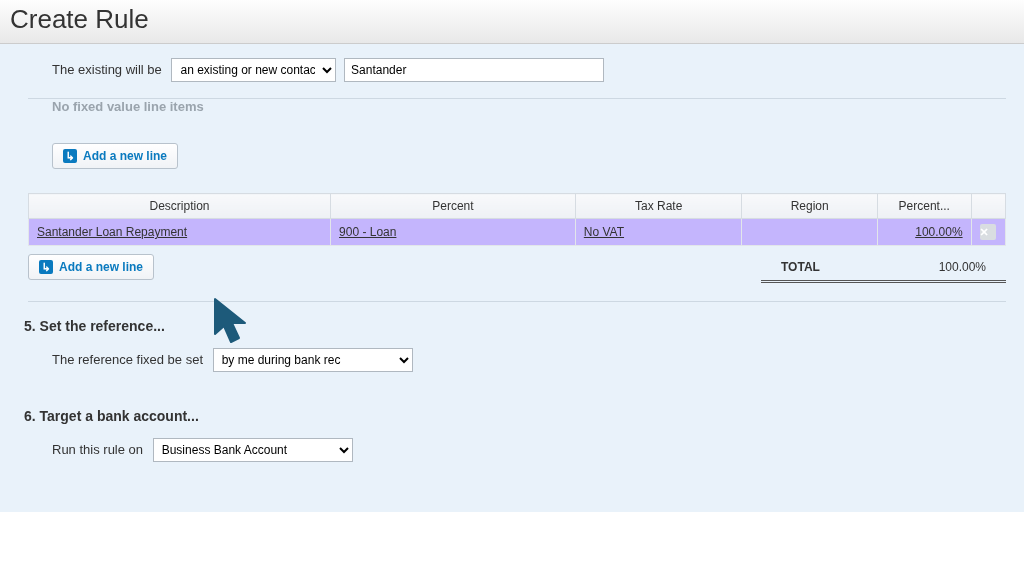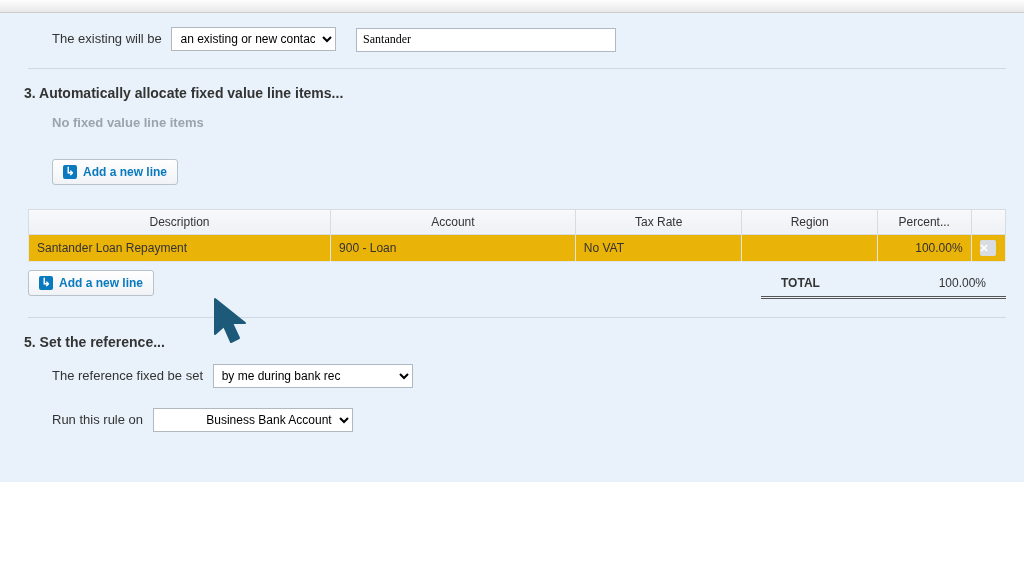--- a/index.html
+++ b/index.html
@@ -106,21 +106,22 @@
       color: #333;
       background: linear-gradient(#f8f9fb, #eef1f5);
       border: 1px solid #d6dce2;
       padding: 5px 8px;
       font-size: 12px;
     }
     table.alloc td {
       border: 1px solid #e2e6ea;
       padding: 5px 8px;
       font-size: 12px;
-      background: #eab308;
+      background: #c4b5fd;
+      text-decoration: underline;
     }
     .col-desc { width: 290px; }
     .col-account { width: 235px; }
     .col-tax { width: 160px; }
     .col-region { width: 130px; }
     .col-percent { width: 90px; text-align: right; }
     .col-del { width: 26px; text-align: center; }
     .delete-cell {
       color: #bbb;
       background: #f5f6f8;
@@ -146,50 +147,50 @@
     .cursor {
       position: absolute;
       pointer-events: none;
     }
     .first-row { padding-top: 6px; padding-bottom: 16px; border-bottom: 1px solid #cdd8e2; padding-left: 24px;}
   </style>
 </head>
 <body>
 
 <div class="header">
+  <h1 class="page-title">Create Rule</h1>
 </div>
 
 <div class="content">
 
   <div class="first-row">
     <span class="label-inline">The existing will be</span>
     <select style="width:165px;">
       <option>an existing or new contact</option>
     </select>
-    <input type="text" style="width: 260px; margin-left: 16px; font-family: Liberation Serif, serif;" value="Santander">
-  </div>
-
-  <div>
-    <div class="section-heading">3.  Automatically allocate fixed value line items...</div>
+    <input type="text" style="width: 260px; margin-left: 4px;" value="Santander">
+  </div>
+
+  <div>
     <div class="section-row" style="padding-top:0;">
       <div class="empty-msg">No fixed value line items</div>
       <button class="btn">
         <span class="btn-icon">↳</span>
         <span>Add a new line</span>
       </button>
     </div>
   </div>
 
   <div>
     <div style="padding-left:0;">
       <table class="alloc">
         <thead>
           <tr>
             <th class="col-desc">Description</th>
-            <th class="col-account">Account</th>
+            <th class="col-account">Percent</th>
             <th class="col-tax">Tax Rate</th>
             <th class="col-region">Region</th>
             <th class="col-percent">Percent...</th>
             <th class="col-del"></th>
           </tr>
         </thead>
         <tbody>
           <tr>
             <td>Santander Loan Repayment</td>
             <td>900 - Loan</td>
@@ -218,23 +219,24 @@
     <div class="section-heading">5.  Set the reference...</div>
     <div class="section-row" style="padding-top:0;">
       <span class="label-inline">The reference fixed be set</span>
       <select style="width:200px;">
         <option>by me during bank rec</option>
       </select>
     </div>
   </div>
 
   <div>
+    <div class="section-heading">6.  Target a bank account...</div>
     <div class="section-row" style="padding-top:0; border-bottom:none;">
       <span class="label-inline">Run this rule on</span>
-      <select style="width:200px;text-align:right;">
+      <select style="width:200px;">
         <option>Business Bank Account</option>
       </select>
     </div>
   </div>
 
 </div>
 
 <svg class="cursor" width="50" height="55" style="left:210px; top:296px;" viewBox="0 0 50 55">
   <path d="M 5 3 L 5 38 L 14 30 L 21 46 L 29 42 L 22 27 L 35 27 Z" fill="#1d5a7a" stroke="#1d5a7a" stroke-width="2" stroke-linejoin="round"></path>
 </svg>

